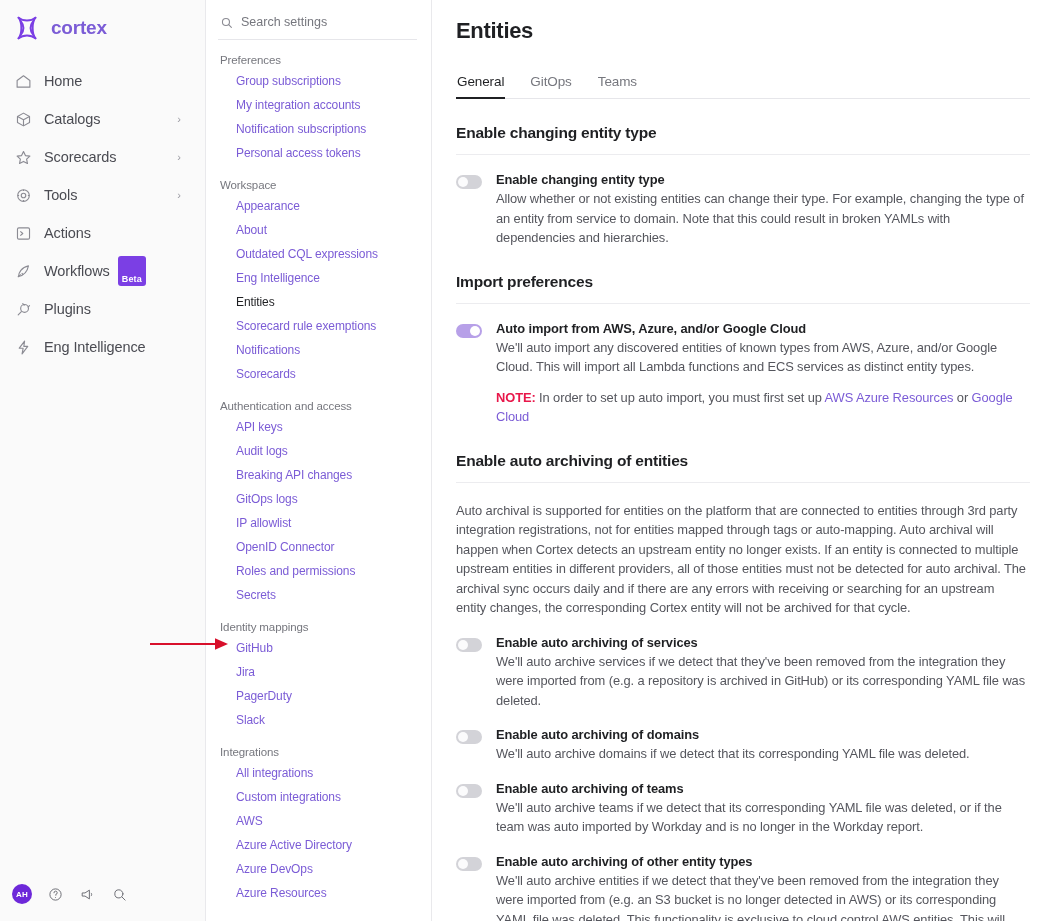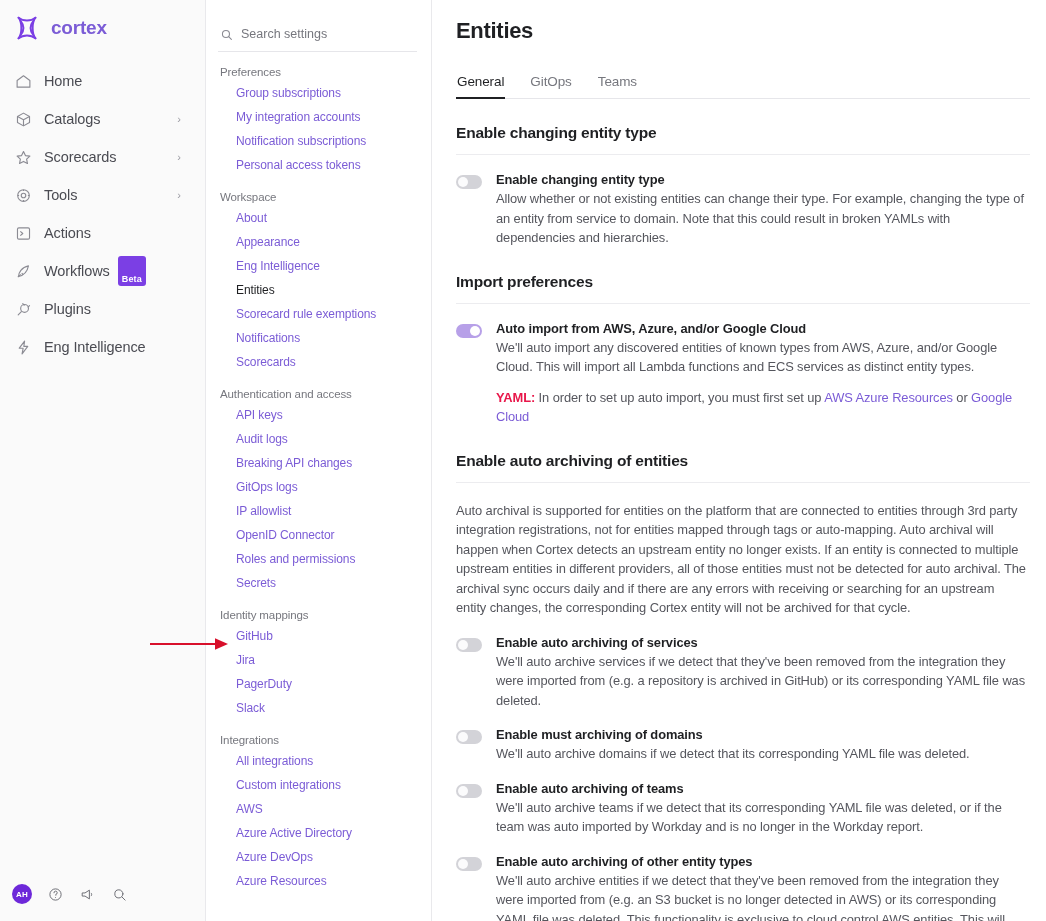--- a/index.html
+++ b/index.html
@@ -61,21 +61,21 @@
     background: #6d28d9; color: #fff; font-size: 8px; font-weight: 700;
     display: flex; align-items: center; justify-content: center;
     letter-spacing: 0.2px;
   }
   .bicon { width: 18px; height: 18px; color: #6f7077; display:flex; align-items:center; justify-content:center; cursor:pointer;}
 
   
   .settings-nav {
     width: 226px; flex: 0 0 226px; height: 921px;
     background: #fff; border-right: 1px solid #e9e9ec;
-    padding: 12px 14px 0 12px; position: relative;
+    padding: 0 14px 0 12px; position: relative;
     overflow: hidden;
   }
   .search-wrap {
     display: flex; align-items: center; gap: 8px;
     height: 36px; border-bottom: 1px solid #e6e6ea;
     margin: 4px 0 0 0; padding: 0 2px;
   }
   .search-ico { color: #8b8b93; width: 13px; height: 13px; flex: 0 0 13px; }
   .search-input {
     border: 0; outline: 0; font-size: 12.5px;
@@ -303,22 +303,23 @@
       </span>
       <input class="search-input" type="text" placeholder="Search settings" style="">
     </div>
     <div id="settings-groups">
         <div class="sec-head">Preferences</div>
         <div class="s-item">Group subscriptions</div>
         <div class="s-item">My integration accounts</div>
         <div class="s-item">Notification subscriptions</div>
         <div class="s-item">Personal access tokens</div>
         <div class="sec-head">Workspace</div>
+        <div class="s-item">Appearance</div>
         <div class="s-item">About</div>
-        <div class="s-item">Appearance</div>
+        <div class="s-item">Outdated CQL expressions</div>
         <div class="s-item">Eng Intelligence</div>
         <div class="s-item active">Entities</div>
         <div class="s-item">Scorecard rule exemptions</div>
         <div class="s-item">Notifications</div>
         <div class="s-item">Scorecards</div>
         <div class="sec-head">Authentication and access</div>
         <div class="s-item">API keys</div>
         <div class="s-item">Audit logs</div>
         <div class="s-item">Breaking API changes</div>
         <div class="s-item">GitOps logs</div>
@@ -367,21 +368,21 @@
     <div class="sec-title">Import preferences</div>
     <div class="sec-rule"></div>
 
     <div class="opt-row">
       <div class="toggle on">
         <span class="knob"></span>
       </div>
       <div class="opt-body">
         <div class="opt-label">Auto import from AWS, Azure, and/or Google Cloud</div>
         <div class="opt-desc">We'll auto import any discovered entities of known types from AWS, Azure, and/or Google Cloud. This will import all Lambda functions and ECS services as distinct entity types.</div>
-        <div class="note"><b>YAML:</b><span> In order to set up auto import, you must first set up </span><span class="lnk">AWS Azure Resources</span><span> or </span><span class="lnk">Google Cloud</span></div>
+        <div class="note"><b>NOTE:</b><span> In order to set up auto import, you must first set up </span><span class="lnk">AWS Azure Resources</span><span> or </span><span class="lnk">Google Cloud</span></div>
       </div>
     </div>
 
     <div class="sec-title">Enable auto archiving of entities</div>
     <div class="sec-rule"></div>
 
     <div class="intro-para">Auto archival is supported for entities on the platform that are connected to entities through 3rd party integration registrations, not for entities mapped through tags or auto-mapping. Auto archival will happen when Cortex detects an upstream entity no longer exists. If an entity is connected to multiple upstream entities in different providers, all of those entities must not be detected for auto archival. The archival sync occurs daily and if there are any errors with receiving or searching for an upstream entity changes, the corresponding Cortex entity will not be archived for that cycle.</div>
 
     <div class="opt-row">
       <div class="toggle">
@@ -391,21 +392,21 @@
         <div class="opt-label">Enable auto archiving of services</div>
         <div class="opt-desc">We'll auto archive services if we detect that they've been removed from the integration they were imported from (e.g. a repository is archived in GitHub) or its corresponding YAML file was deleted.</div>
       </div>
     </div>
 
     <div class="opt-row">
       <div class="toggle">
           <span class="knob"></span>
         </div>
       <div class="opt-body">
-        <div class="opt-label">Enable must archiving of domains</div>
+        <div class="opt-label">Enable auto archiving of domains</div>
         <div class="opt-desc">We'll auto archive domains if we detect that its corresponding YAML file was deleted.</div>
       </div>
     </div>
 
     <div class="opt-row">
       <div class="toggle">
           <span class="knob"></span>
         </div>
       <div class="opt-body">
         <div class="opt-label">Enable auto archiving of teams</div>

